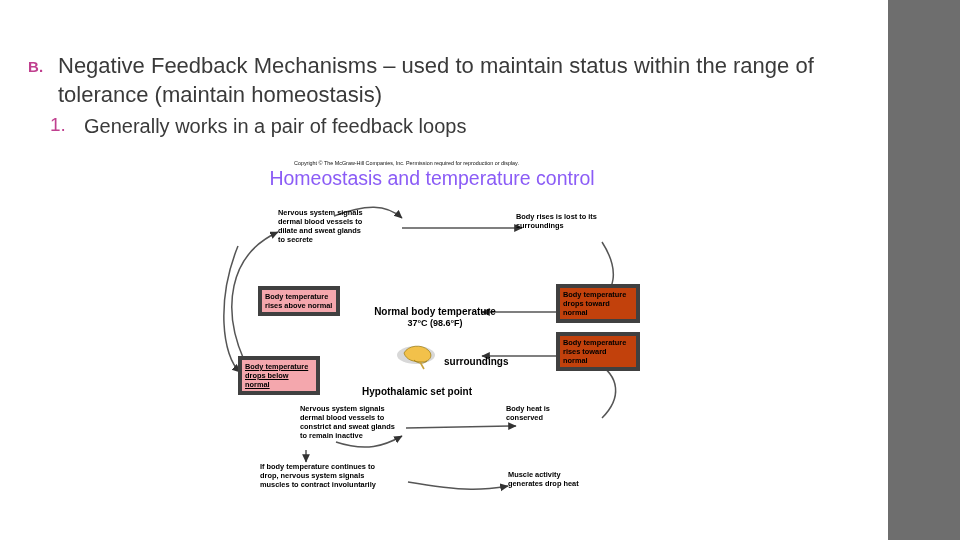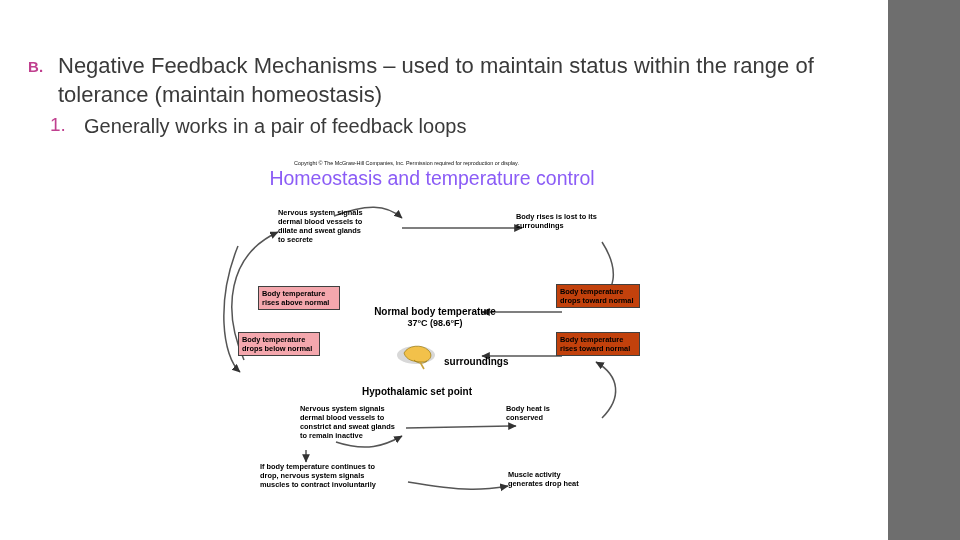--- a/index.html
+++ b/index.html
@@ -59,21 +59,21 @@
     line-height:1.05;
   }
 
   .lbl {
     position:absolute; font-size:7.4px; line-height:1.22;
     color:#000; font-weight:bold;
     font-family:"Liberation Sans", sans-serif;
   }
   .box {
     position:absolute; font-size:7.4px; line-height:1.22;
-    color:#000; font-weight:bold; border:1px solid #404040;
+    color:#000; font-weight:bold; border:4px solid #404040;
     padding:2px 3px;
   }
   .box.pink { background:#f4a7ad; }
   .box.blue { background:#c2410c; }
 
   .plain {
     position:absolute; font-size:10px; line-height:1.25; color:#000;
     font-weight:bold;
   }
   .plain.norm { text-align:center; font-weight:bold; }
@@ -142,21 +142,21 @@
     <div class="lbl" style="left:62px; top:48px; width:86px;">Nervous system signals dermal blood vessels to dilate and sweat glands to secrete</div>
 
     <div class="lbl" style="left:300px; top:52px; width:82px;">Body rises is lost to its surroundings</div>
 
     <div class="box pink" style="left:42px; top:126px; width:82px;">Body temperature rises above normal</div>
 
     <div class="box blue" style="left:340px; top:124px; width:84px;">Body temperature drops toward normal</div>
 
     <div class="box blue" style="left:340px; top:172px; width:84px;">Body temperature rises toward normal</div>
 
-    <div class="box pink" style="left:22px; top:172px; width:82px;">Body temperature drops below normal</div>
+    <div class="box pink" style="left:22px; top:196px; width:82px;text-decoration:underline;">Body temperature drops below normal</div>
 
     <div class="plain norm" style="left:158px; top:146px; width:122px;">Normal body temperature</div>
     <div class="plain norm" style="left:158px; top:158px; width:122px; font-size:9px;">37°C (98.6°F)</div>
 
     <div class="brain">
       <svg viewBox="0 0 48 32" width="48" height="32">
         <ellipse cx="22" cy="15" rx="19" ry="9" fill="#d8d8d8"></ellipse>
         <path d="M10,13 C14,5 28,4 34,10 C40,15 36,22 28,22 C20,22 12,20 10,13 z" fill="#f2c14a" stroke="#9a7a10" stroke-width="0.7"></path>
         <path d="M20,20 C24,24 30,24 33,21" fill="none" stroke="#9a7a10" stroke-width="0.8"></path>
         <path d="M26,22 L30,29" stroke="#c9a23c" stroke-width="1.6" fill="none"></path>

